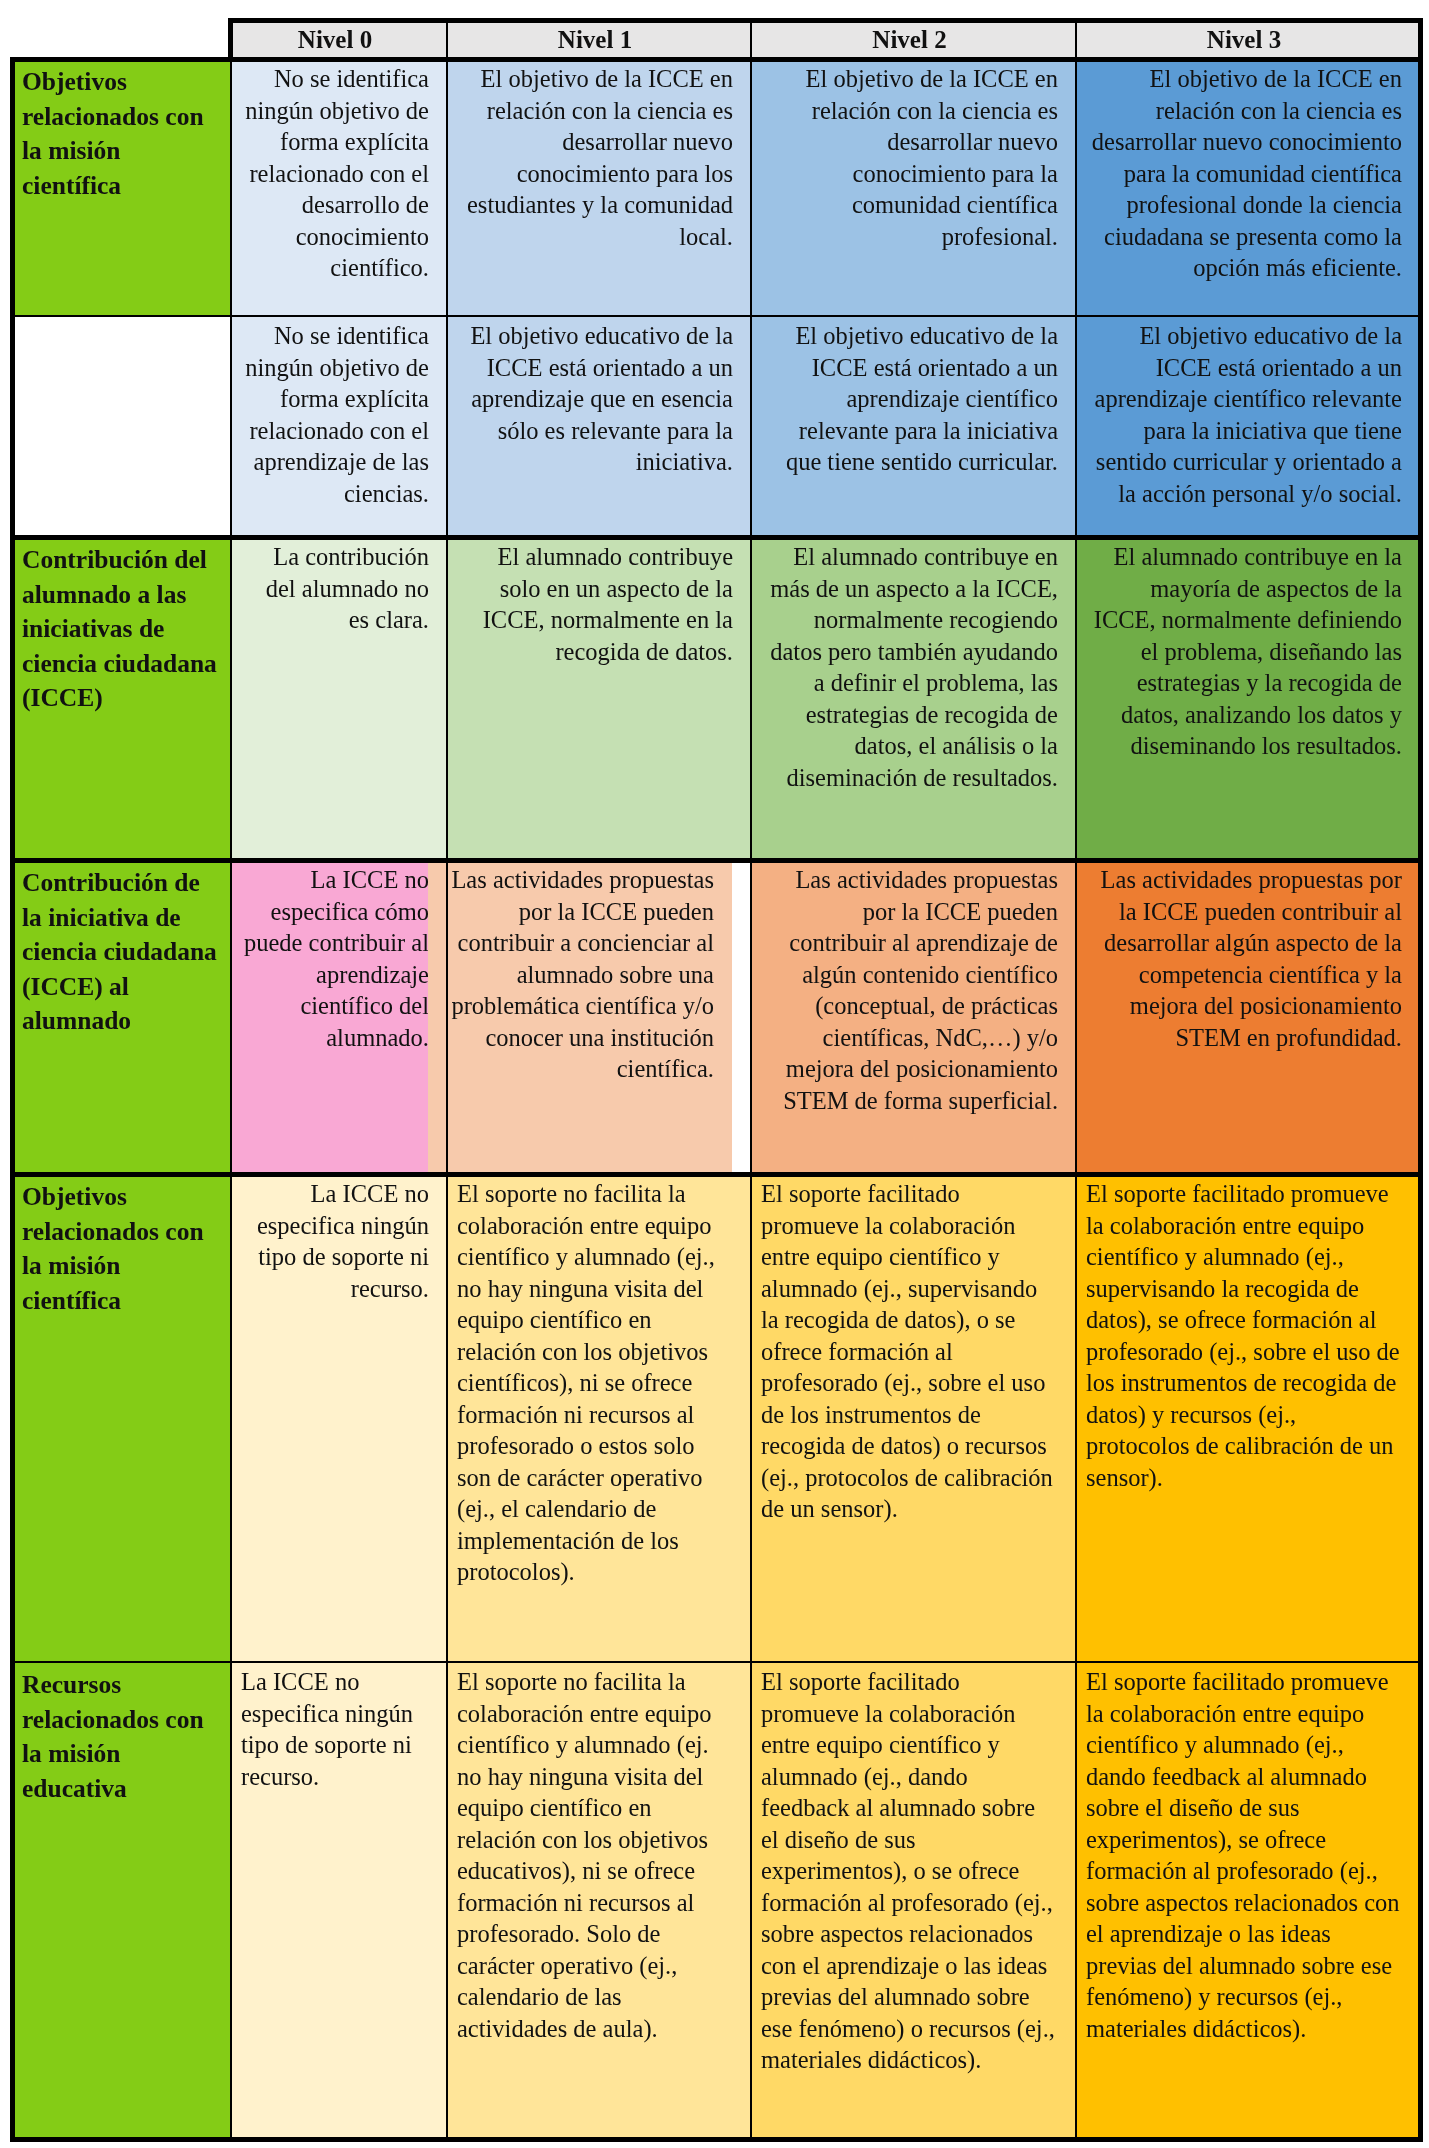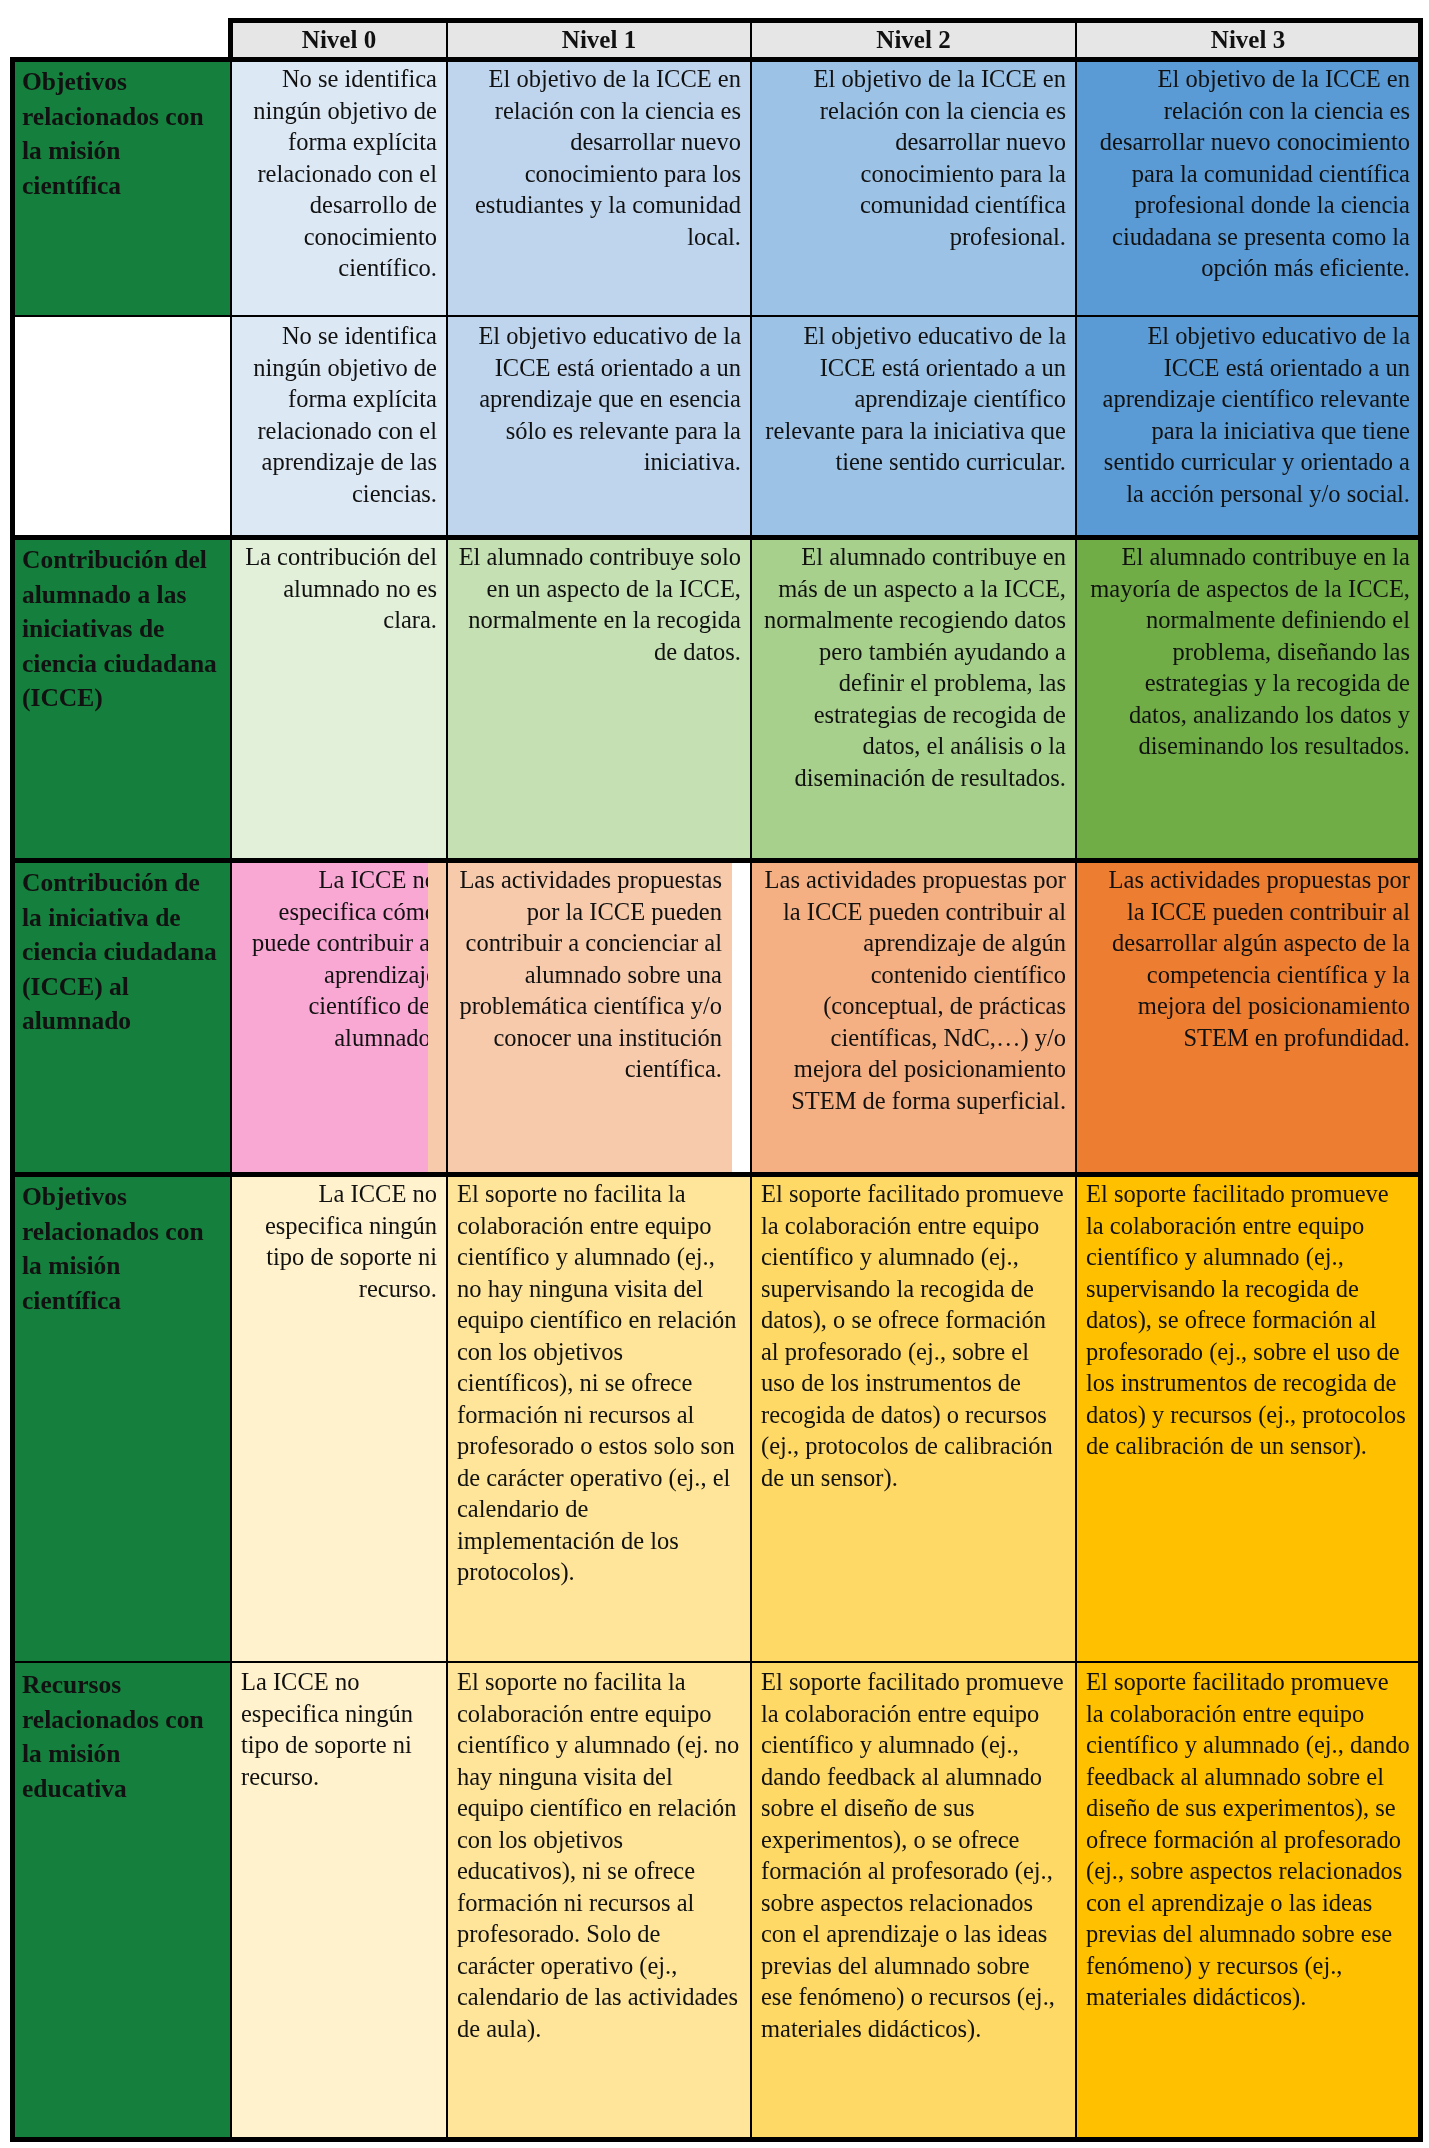--- a/index.html
+++ b/index.html
@@ -1,25 +1,25 @@
 <!DOCTYPE html>
 <html><head>
 <meta charset="utf-8">
 <style>
   html, body { margin: 0; padding: 0; background: #ffffff; }
   body { width: 1429px; height: 2148px; position: relative; overflow: hidden;
          font-family: "Liberation Serif", "DejaVu Serif", serif; color: #111; }
   .rubric { position: absolute; left: 0; top: 0; width: 1429px; height: 2148px; }
   .cell { position: absolute; box-sizing: border-box; overflow: hidden;
-          font-size: 24.5px; line-height: 31.5px; padding: 4px 10px 0 10px; }
+          font-size: 24.5px; line-height: 31.5px; padding: 4px 18px 0 10px; }
   .cell.center { text-align: right; }
   .cell.left { text-align: left; }
   .hdr { font-weight: bold; text-align: center; font-size: 25px; line-height: 36px;
          background: #e7e6e6; padding-top: 2px; }
-  .rowlabel { font-weight: bold; background: #15803d; font-size: 25.5px;
+  .rowlabel { font-weight: bold; background: #84cc16; font-size: 25.5px;
               line-height: 34.5px; padding: 6px 8px 0 10px; text-align: left; }
   .vline { position: absolute; background: #000; width: 2px; }
   .hline { position: absolute; background: #000; height: 2px; }
   .thickv { position: absolute; background: #000; width: 5px; }
   .thickh { position: absolute; background: #000; height: 5px; }
 </style>
 </head>
 <body>
 
 <div class="rubric">

